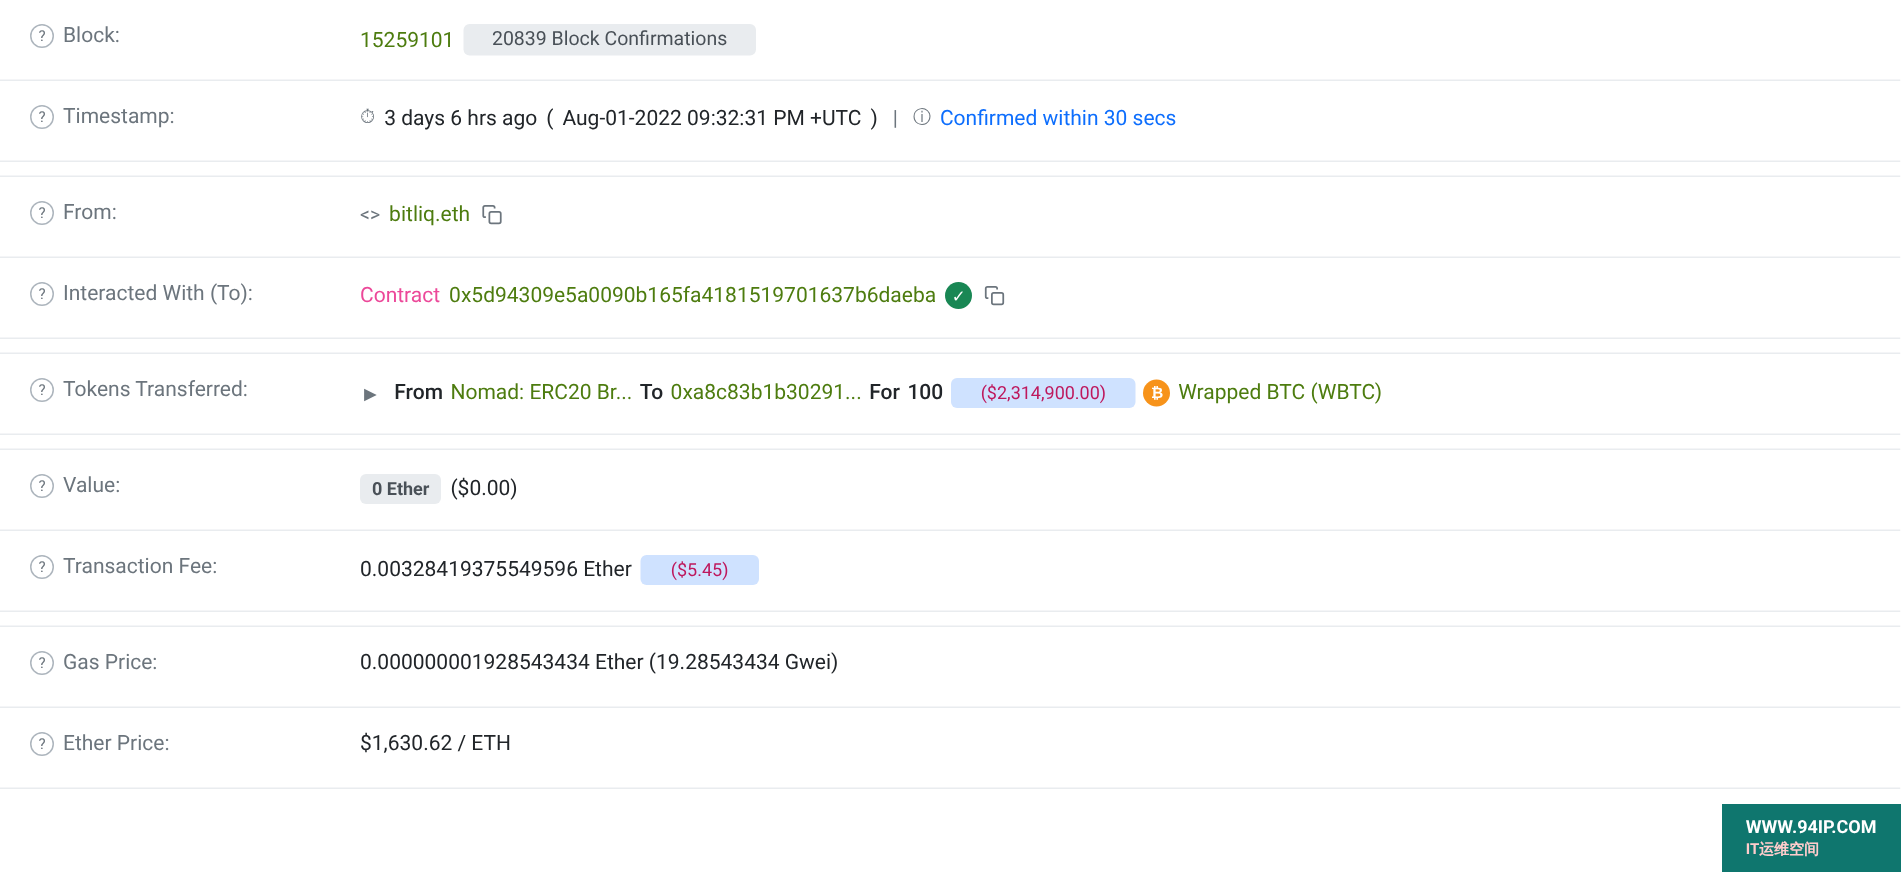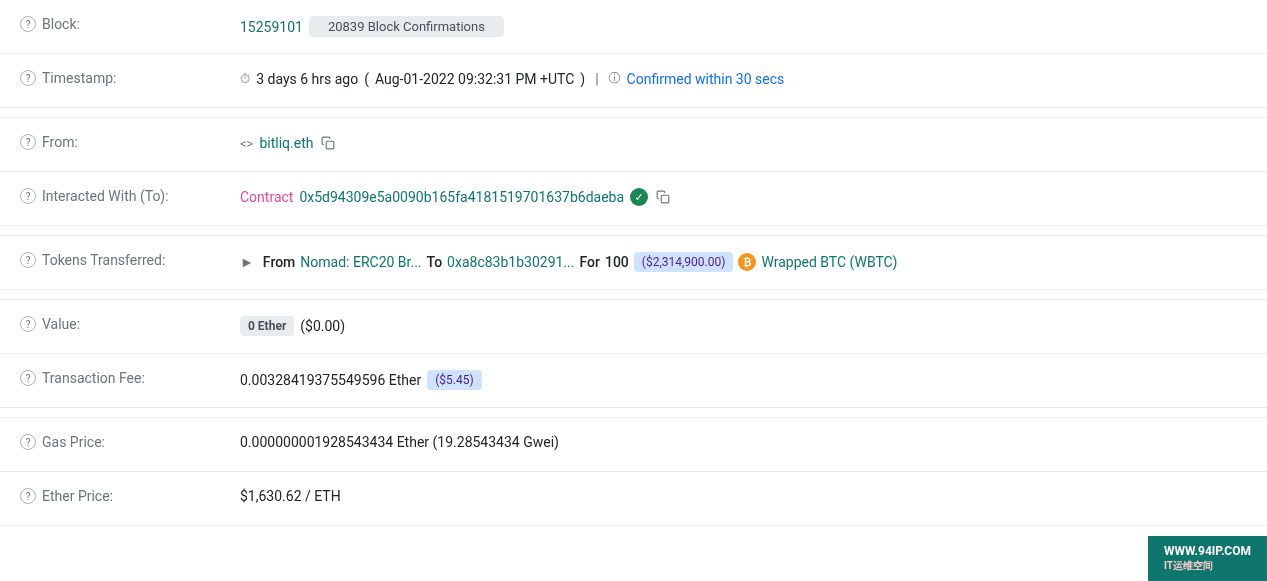--- a/index.html
+++ b/index.html
@@ -44,36 +44,36 @@
     }
     .value-col {
       flex: 1;
       display: flex;
       align-items: center;
       flex-wrap: wrap;
       gap: 6px;
       padding-top: 2px;
     }
     .link {
-      color: #0f766e;
+      color: #4d7c0f;
       text-decoration: none;
       cursor: pointer;
     }
     .badge-gray {
       background: #e9ecef;
       color: #495057;
       padding: 3px 19px;
       border-radius: 4px;
       font-size: 13px;
       white-space: nowrap;
     }
     .badge-blue {
       background: #cfe2ff;
-      color: #4c1d95;
-      padding: 3px 8px;
+      color: #be185d;
+      padding: 3px 20px;
       border-radius: 4px;
       font-size: 12px;
       white-space: nowrap;
     }
     .timestamp-icon {
       color: #6c757d;
       font-size: 13px;
     }
     .separator {
       color: #6c757d;

